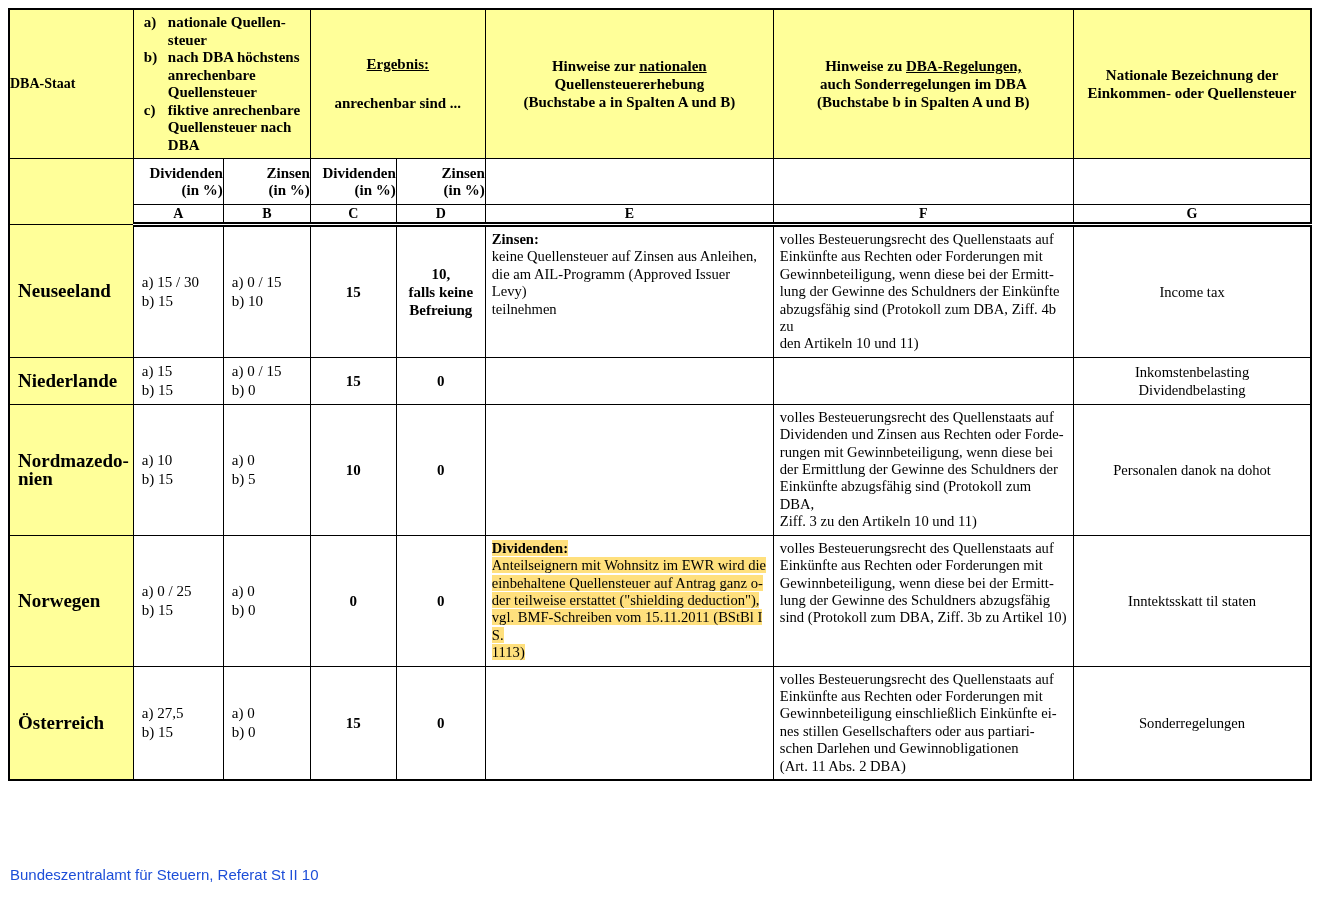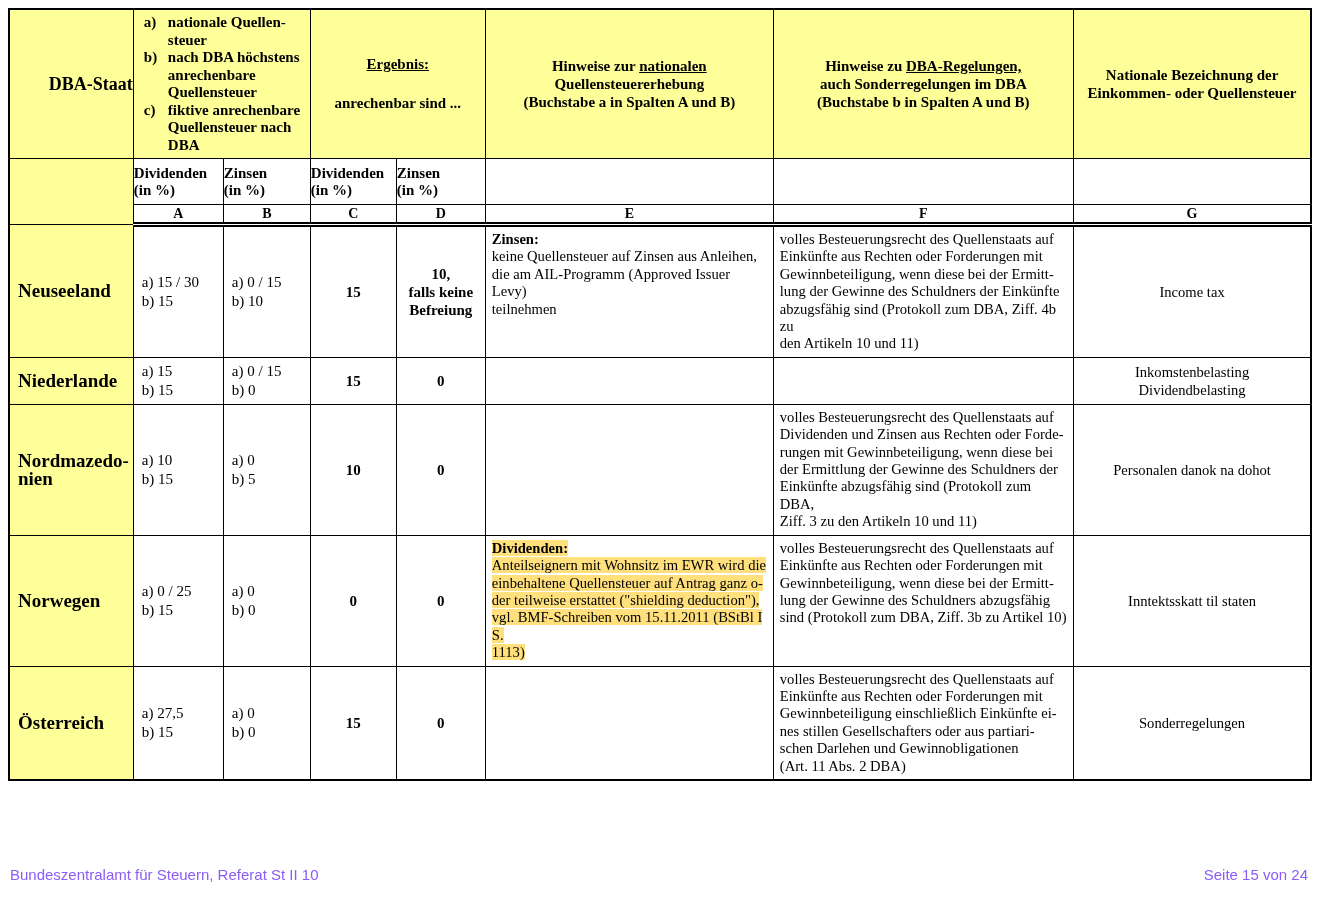--- a/index.html
+++ b/index.html
@@ -17,31 +17,31 @@
     border: 2px solid #000;
   }
   .doc-table td { border: 1px solid #000; overflow: hidden; }
   .yellow { background: var(--yellow, #FFFF99); }
   .preline { white-space: pre-line; }
   .bold { font-weight: bold; }
   .u { text-decoration: underline; }
 
   
   tr.hrow1 { height: 140px; }
-  td.state-hdr { text-align: right; vertical-align: middle; font-weight: bold; font-size: 18px; }
+  td.state-hdr { text-align: left; vertical-align: middle; font-weight: bold; font-size: 14px; }
   td.abc-hdr { vertical-align: middle; font-weight: bold; font-size: 15px; padding: 4px 4px 4px 10px; line-height: 17.5px; }
   .abc-item { display: flex; }
   .abc-marker { width: 24px; flex: 0 0 24px; }
   td.ergebnis-hdr { text-align: center; vertical-align: middle; font-weight: bold; font-size: 15px; }
   .ergebnis-gap { height: 22px; }
   td.hint-hdr { text-align: center; vertical-align: middle; font-weight: bold; font-size: 15px; line-height: 18px; padding: 2px 6px; }
 
   
   tr.hrow2 { height: 46px; }
-  td.subhdr { text-align: left; vertical-align: middle; font-weight: bold; font-size: 15px; line-height: 17px; }
+  td.subhdr { text-align: right; vertical-align: middle; font-weight: bold; font-size: 15px; line-height: 17px; }
 
   
   tr.lrow { height: 20px; }
   tr.lrow td { border-bottom: 5px double #000; text-align: center; vertical-align: middle; font-weight: bold; font-size: 14px; line-height: 14px; }
 
   
   td.state-cell { vertical-align: middle; font-weight: bold; font-size: 19px; padding: 4px 4px 4px 8px; line-height: 18px; margin-left: 12px; }
   td.val-ab { vertical-align: middle; font-size: 15px; padding: 4px 4px 4px 8px; line-height: 19px; }
   td.val-cd { vertical-align: middle; text-align: center; font-weight: bold; font-size: 15px; line-height: 18px; }
   td.note-cell { vertical-align: top; font-size: 14.6px; line-height: 17.4px; padding: 4px 6px; }
@@ -51,21 +51,21 @@
   tr.r-niederlande { height: 44px; }
   tr.r-nordmazedonien { height: 106px; }
   tr.r-norwegen { height: 106px; }
   tr.r-oesterreich { height: 111px; }
 
   
   .footer {
     position: absolute; left: 10px; right: 10px; top: 866px;
     display: flex; align-items: baseline;
     font-family: "Liberation Sans", sans-serif;
-    font-size: 15px; color: #8b5cf6;
+    font-size: 15px; color: #1d4ed8;
   }
   .footer > span { flex: 1; }
   .footer .f-center { text-align: center; }
   .footer .f-right { text-align: right; }
 </style>
 </head>
 <body>
 
 <table class="doc-table">
   <colgroup>
@@ -312,14 +312,13 @@
         </td>
     <td class="gname">
           <div class="preline">Sonderregelungen</div>
         </td>
   </tr>
 </tbody>
   </table>
 
 <div class="footer">
   <span>Bundeszentralamt für Steuern, Referat St II 10</span>
-  <span class="f-right">Seite 15 von 24</span>
 </div>
 
 </body></html>

